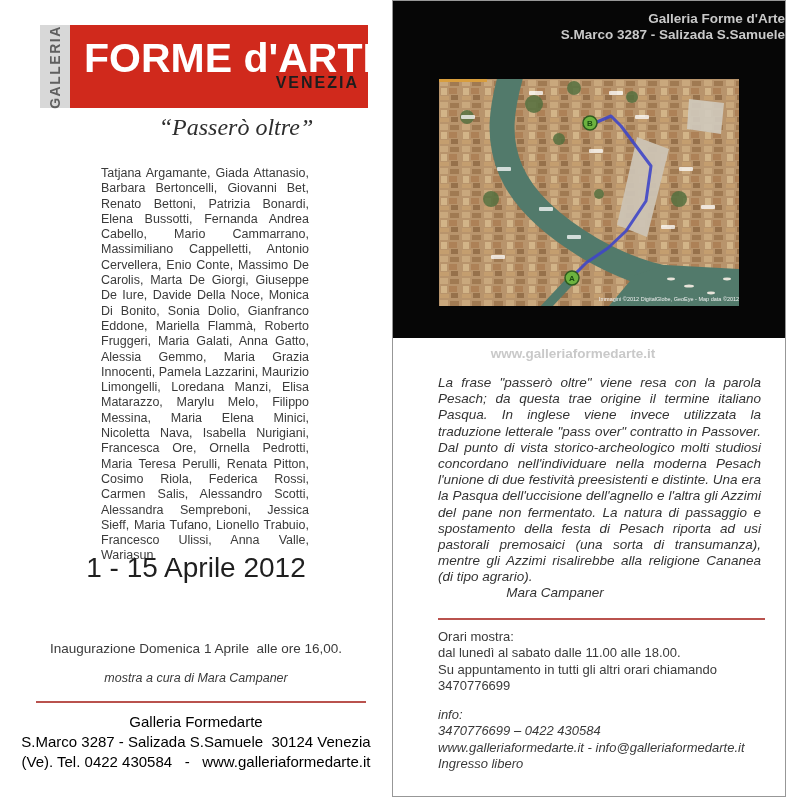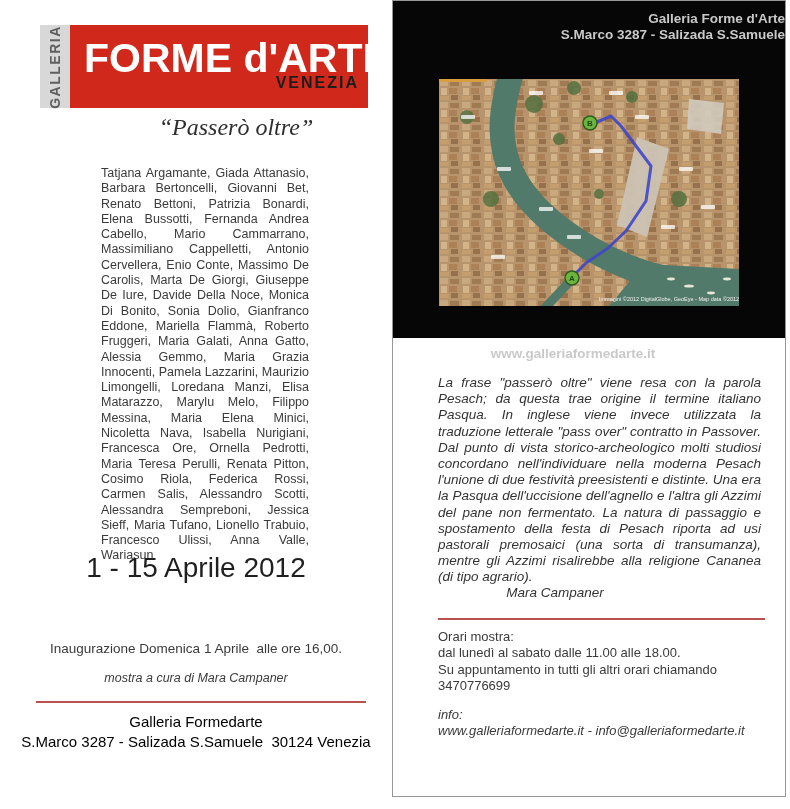--- a/index.html
+++ b/index.html
@@ -83,20 +83,21 @@
     <div class="show-dates">1 - 15 Aprile 2012</div>
 
     <div class="opening">Inaugurazione Domenica 1 Aprile  alle ore 16,00.</div>
     <div class="curator">mostra a cura di Mara Campaner</div>
 
     <div class="rule-left"></div>
 
     <div class="footer-left">
       <div>Galleria Formedarte</div>
       <div class="pre">S.Marco 3287 - Salizada S.Samuele  30124 Venezia</div>
+      <div class="pre">(Ve). Tel. 0422 430584   -   www.galleriaformedarte.it</div>
     </div>
   </div>
 
   <div class="right-panel">
 
     <div class="black-header">
       <div class="bh-text">
         <div>Galleria Forme d'Arte</div>
         <div>S.Marco 3287 - Salizada S.Samuele</div>
       </div>
@@ -186,17 +187,19 @@
 
     <div class="hours">
       <div>Orari mostra:</div>
       <div>dal lunedì al sabato dalle 11.00 alle 18.00.</div>
       <div>Su appuntamento in tutti gli altri orari chiamando</div>
       <div>3470776699</div>
     </div>
 
     <div class="info">
       <div>info:</div>
+      <div>3470776699 – 0422 430584</div>
       <div>www.galleriaformedarte.it - info@galleriaformedarte.it</div>
+      <div>Ingresso libero</div>
     </div>
 
   </div>
 </div>
 
 </body></html>

